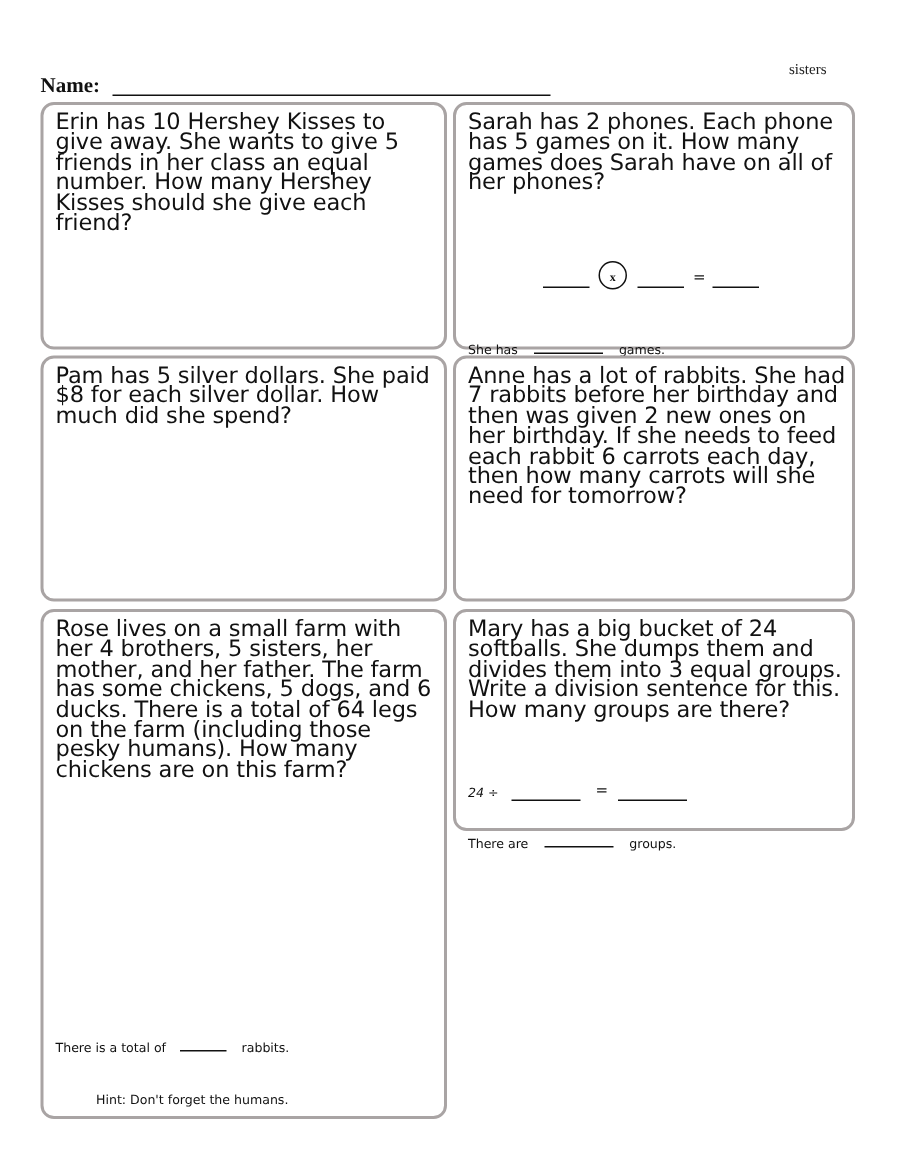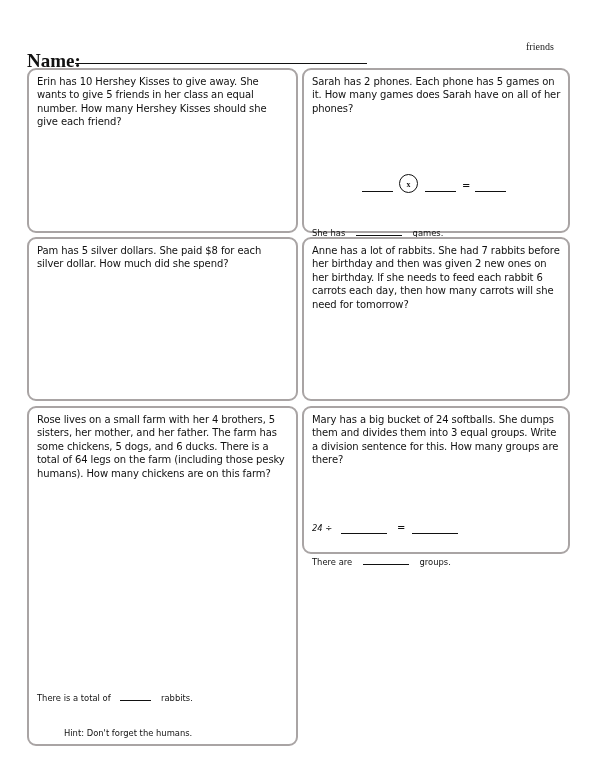--- a/index.html
+++ b/index.html
@@ -1,35 +1,35 @@
 <!DOCTYPE html>
 <html><head>
 <meta charset="utf-8">
 <style>
   html, body { margin: 0; padding: 0; background: #ffffff; }
   body { width: 600px; height: 776px; position: relative; overflow: hidden;
          font-family: "DejaVu Sans", sans-serif; color: #111; }
   .brand { position: absolute; left: 526px; top: 41px; font-family: "Liberation Serif", serif;
            font-size: 10px; color: #222; }
   .name-label { position: absolute; left: 27px; top: 50px; font-family: "Liberation Serif", serif;
-                font-weight: bold; font-size: 19px; }
+                font-weight: bold; font-size: 14px; }
   .name-line { position: absolute; left: 75px; top: 63px; width: 292px; border-bottom: 1px solid #111; height: 0; }
   .box { position: absolute; border: 2px solid #a9a4a4; border-radius: 9px; box-sizing: border-box; background: #fff; }
-  .q { position: absolute; left: 8px; top: 5px; font-size: 10px; line-height: 13.4px; letter-spacing: -0.1px; }
+  .q { position: absolute; left: 8px; top: 5px; font-size: 15px; line-height: 13.4px; letter-spacing: -0.1px; }
   .small { position: absolute; font-size: 8.4px; color: #111; white-space: nowrap; }
   .blank { display: inline-block; border-bottom: 1px solid #111; height: 0; vertical-align: baseline; }
   .circle { position: absolute; width: 19px; height: 19px; border: 1px solid #111; border-radius: 50%;
             font-size: 8px; text-align: center; line-height: 19px; font-family: "Liberation Serif", serif; font-weight: bold; box-sizing: border-box;}
   .eq-line { position: absolute; border-bottom: 1px solid #111; height: 0; }
   .eq-sign { position: absolute; font-size: 10px; }
 </style>
 </head>
 <body>
 
-<div class="brand">friends</div>
+<div class="brand">sisters</div>
 <div class="name-label">Name:</div>
 <div class="name-line"></div>
 
 <div class="box" style="left:27px; top:68px; width:271px; height:165px;">
   <div class="q" style="width:252px;">Erin has 10 Hershey Kisses to give away. She wants to give 5 friends in her class an equal number.  How many Hershey Kisses should she give each friend?</div>
 </div>
 
 <div class="box" style="left:302px; top:68px; width:268px; height:165px;">
   <div class="q" style="width:252px;">Sarah has 2 phones.  Each phone has 5 games on it. How many games does Sarah have on all of her phones?</div>
   <div class="eq-line" style="left:58px; top:121px; width:31px;"></div>

